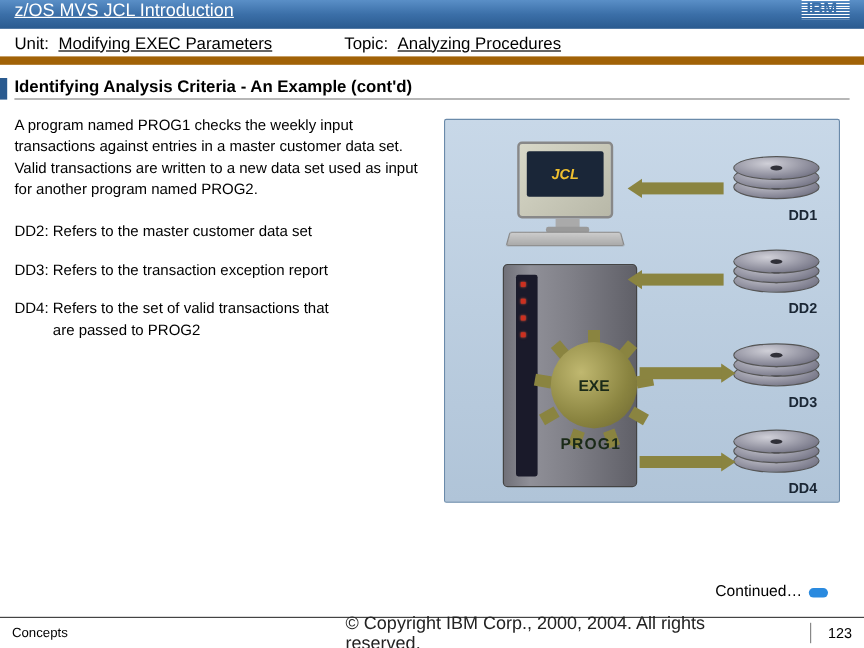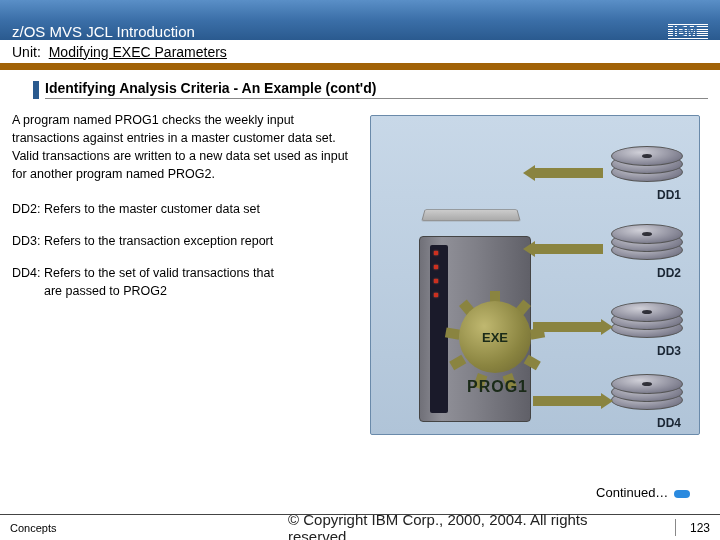--- a/index.html
+++ b/index.html
@@ -6,25 +6,26 @@
   body {
     width: 720px;
     height: 540px;
     font-family: Arial, Helvetica, sans-serif;
     background: #fff;
     position: relative;
     overflow: hidden;
   }
   .header-bar {
     display: flex;
-    height: 40px;
+    height: 24px;
     background: linear-gradient(to bottom, #5a8fc7 0%, #3b6fa8 50%, #2a5a8f 100%);
     color: #fff;
-    align-items: flex-end;
+    align-items: flex-start;
     padding: 0 12px;
+    text-decoration: underline;
   }
   .header-title {
     font-size: 15px;
     flex: 1;
   }
   .ibm-stripes {
     width: 40px;
     height: 16px;
     background: repeating-linear-gradient(
       to bottom,
@@ -55,21 +56,20 @@
   .unit-row { display: flex; width: 100%; }
   .unit-label { color: #000; }
   .unit-value { color: #000; text-decoration: underline; margin-left: 4px; }
   .topic-block { margin-left: 60px; }
   .topic-label { color: #000; }
   .topic-value { color: #000; text-decoration: underline; margin-left: 4px; }
   .section-title-row {
     display: flex;
     align-items: center;
     margin: 10px 0 12px 0;
-    padding-left: 33px;
   }
   .blue-tab {
     width: 6px;
     height: 18px;
     background: #2a5a8f;
     margin-right: 6px;
   }
   .section-title {
     font-weight: bold;
     font-size: 14px;
@@ -200,21 +200,21 @@
     transform: translate(-50%, -50%);
     font-size: 13px;
     font-weight: bold;
     color: #1a2a18;
     text-align: center;
     line-height: 1;
   }
   .prog1-label {
     position: absolute;
     top: 262px; left: 96px;
-    font-size: 16px;
+    font-size: 13px;
     font-weight: bold;
     letter-spacing: 1px;
     color: #1a2a18;
   }
   .disk {
     position: absolute;
     width: 74px;
     right: 14px;
     text-decoration: underline;
   }
@@ -312,40 +312,49 @@
 <div class="header-bar">
   <div class="header-title">z/OS MVS JCL Introduction</div>
   <div class="ibm-stripes"></div>
 </div>
 
 <div class="sub-header">
   <div class="unit-row">
     <div>
       <span class="unit-label">Unit:</span>
       <span class="unit-value">Modifying EXEC Parameters</span>
+    </div>
+    <div class="topic-block">
+      <span class="topic-label">Topic:</span>
+      <span class="topic-value">Analyzing Procedures</span>
     </div>
   </div>
 </div>
 
 <div class="section-title-row">
   <div class="blue-tab"></div>
   <div class="section-title">Identifying Analysis Criteria - An Example (cont'd)</div>
 </div>
 
 <div class="content">
   <div class="text-col">
     <div class="para">A program named PROG1 checks the weekly input transactions against entries in a master customer data set. Valid transactions are written to a new data set used as input for another program named PROG2.</div>
     <div class="dd-line">DD2: Refers to the master customer data set</div>
     <div class="dd-line">DD3: Refers to the transaction exception report</div>
     <div>DD4: Refers to the set of valid transactions that</div>
     <div class="dd-indent">are passed to PROG2</div>
   </div>
 
   <div class="diagram-col">
     <div class="diagram">
+      <div class="monitor">
+        <div class="monitor-screen">JCL</div>
+        <div class="monitor-base"></div>
+        <div class="monitor-foot"></div>
+      </div>
       <div class="keyboard"></div>
 
       <div class="tower">
         <div class="tower-lights">
             <div></div>
             <div></div>
             <div></div>
             <div></div>
           </div>
       </div>

